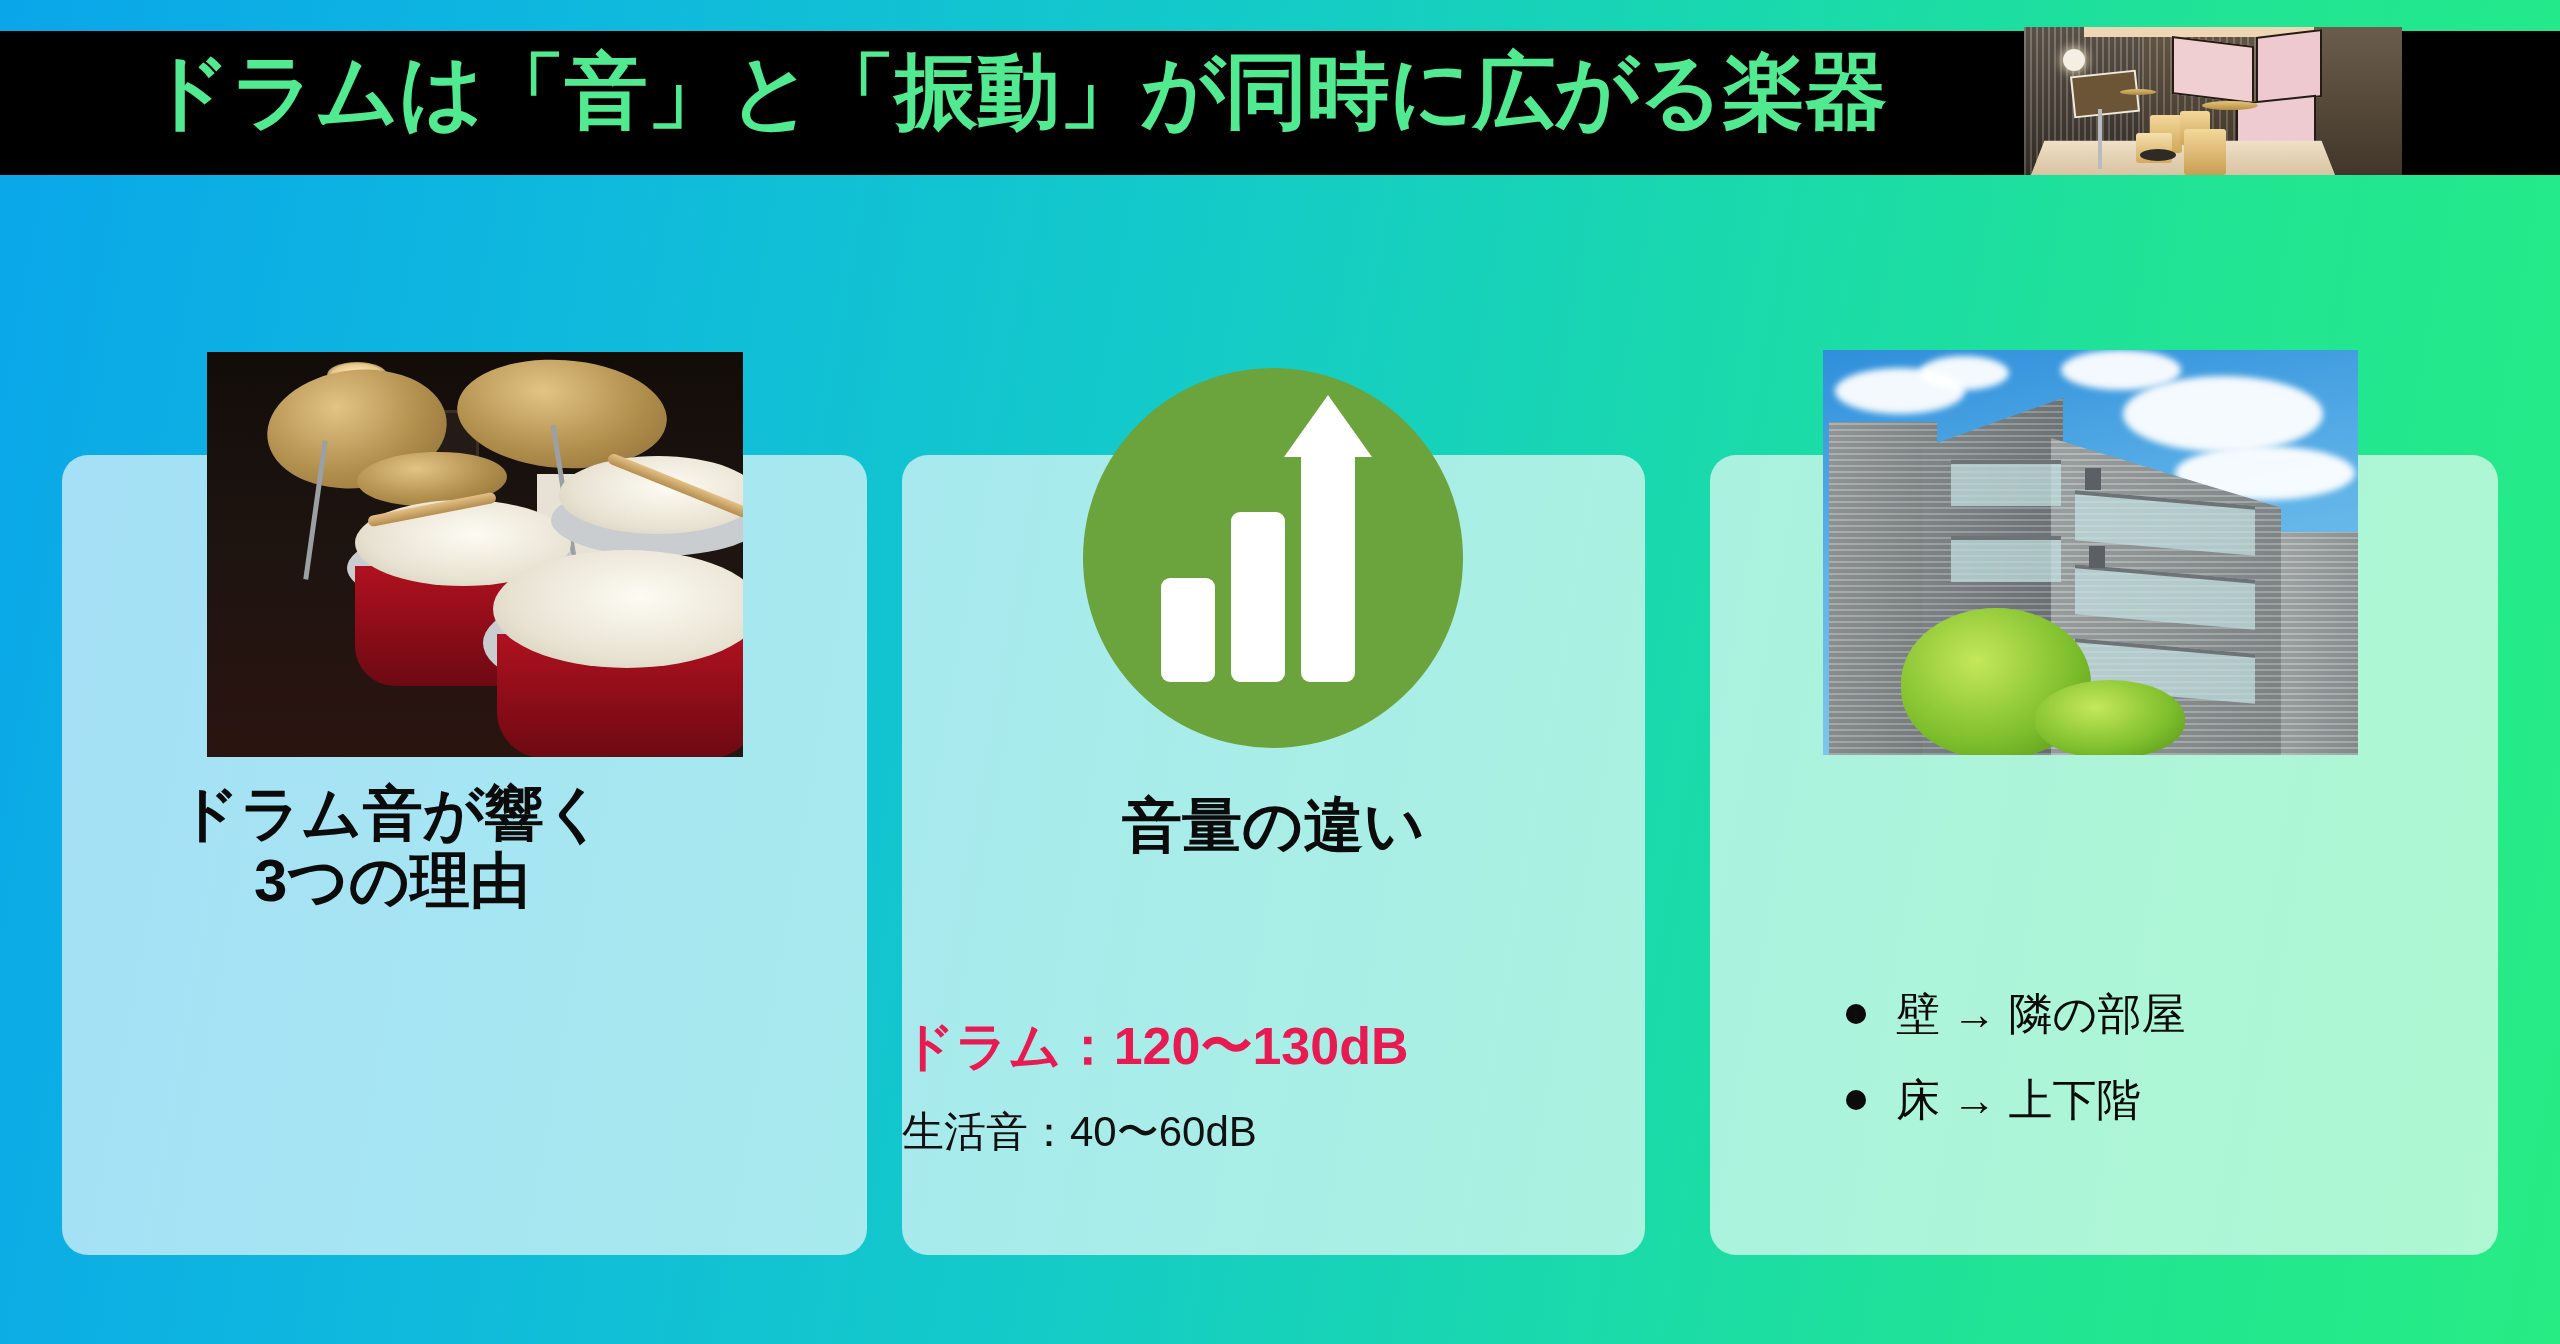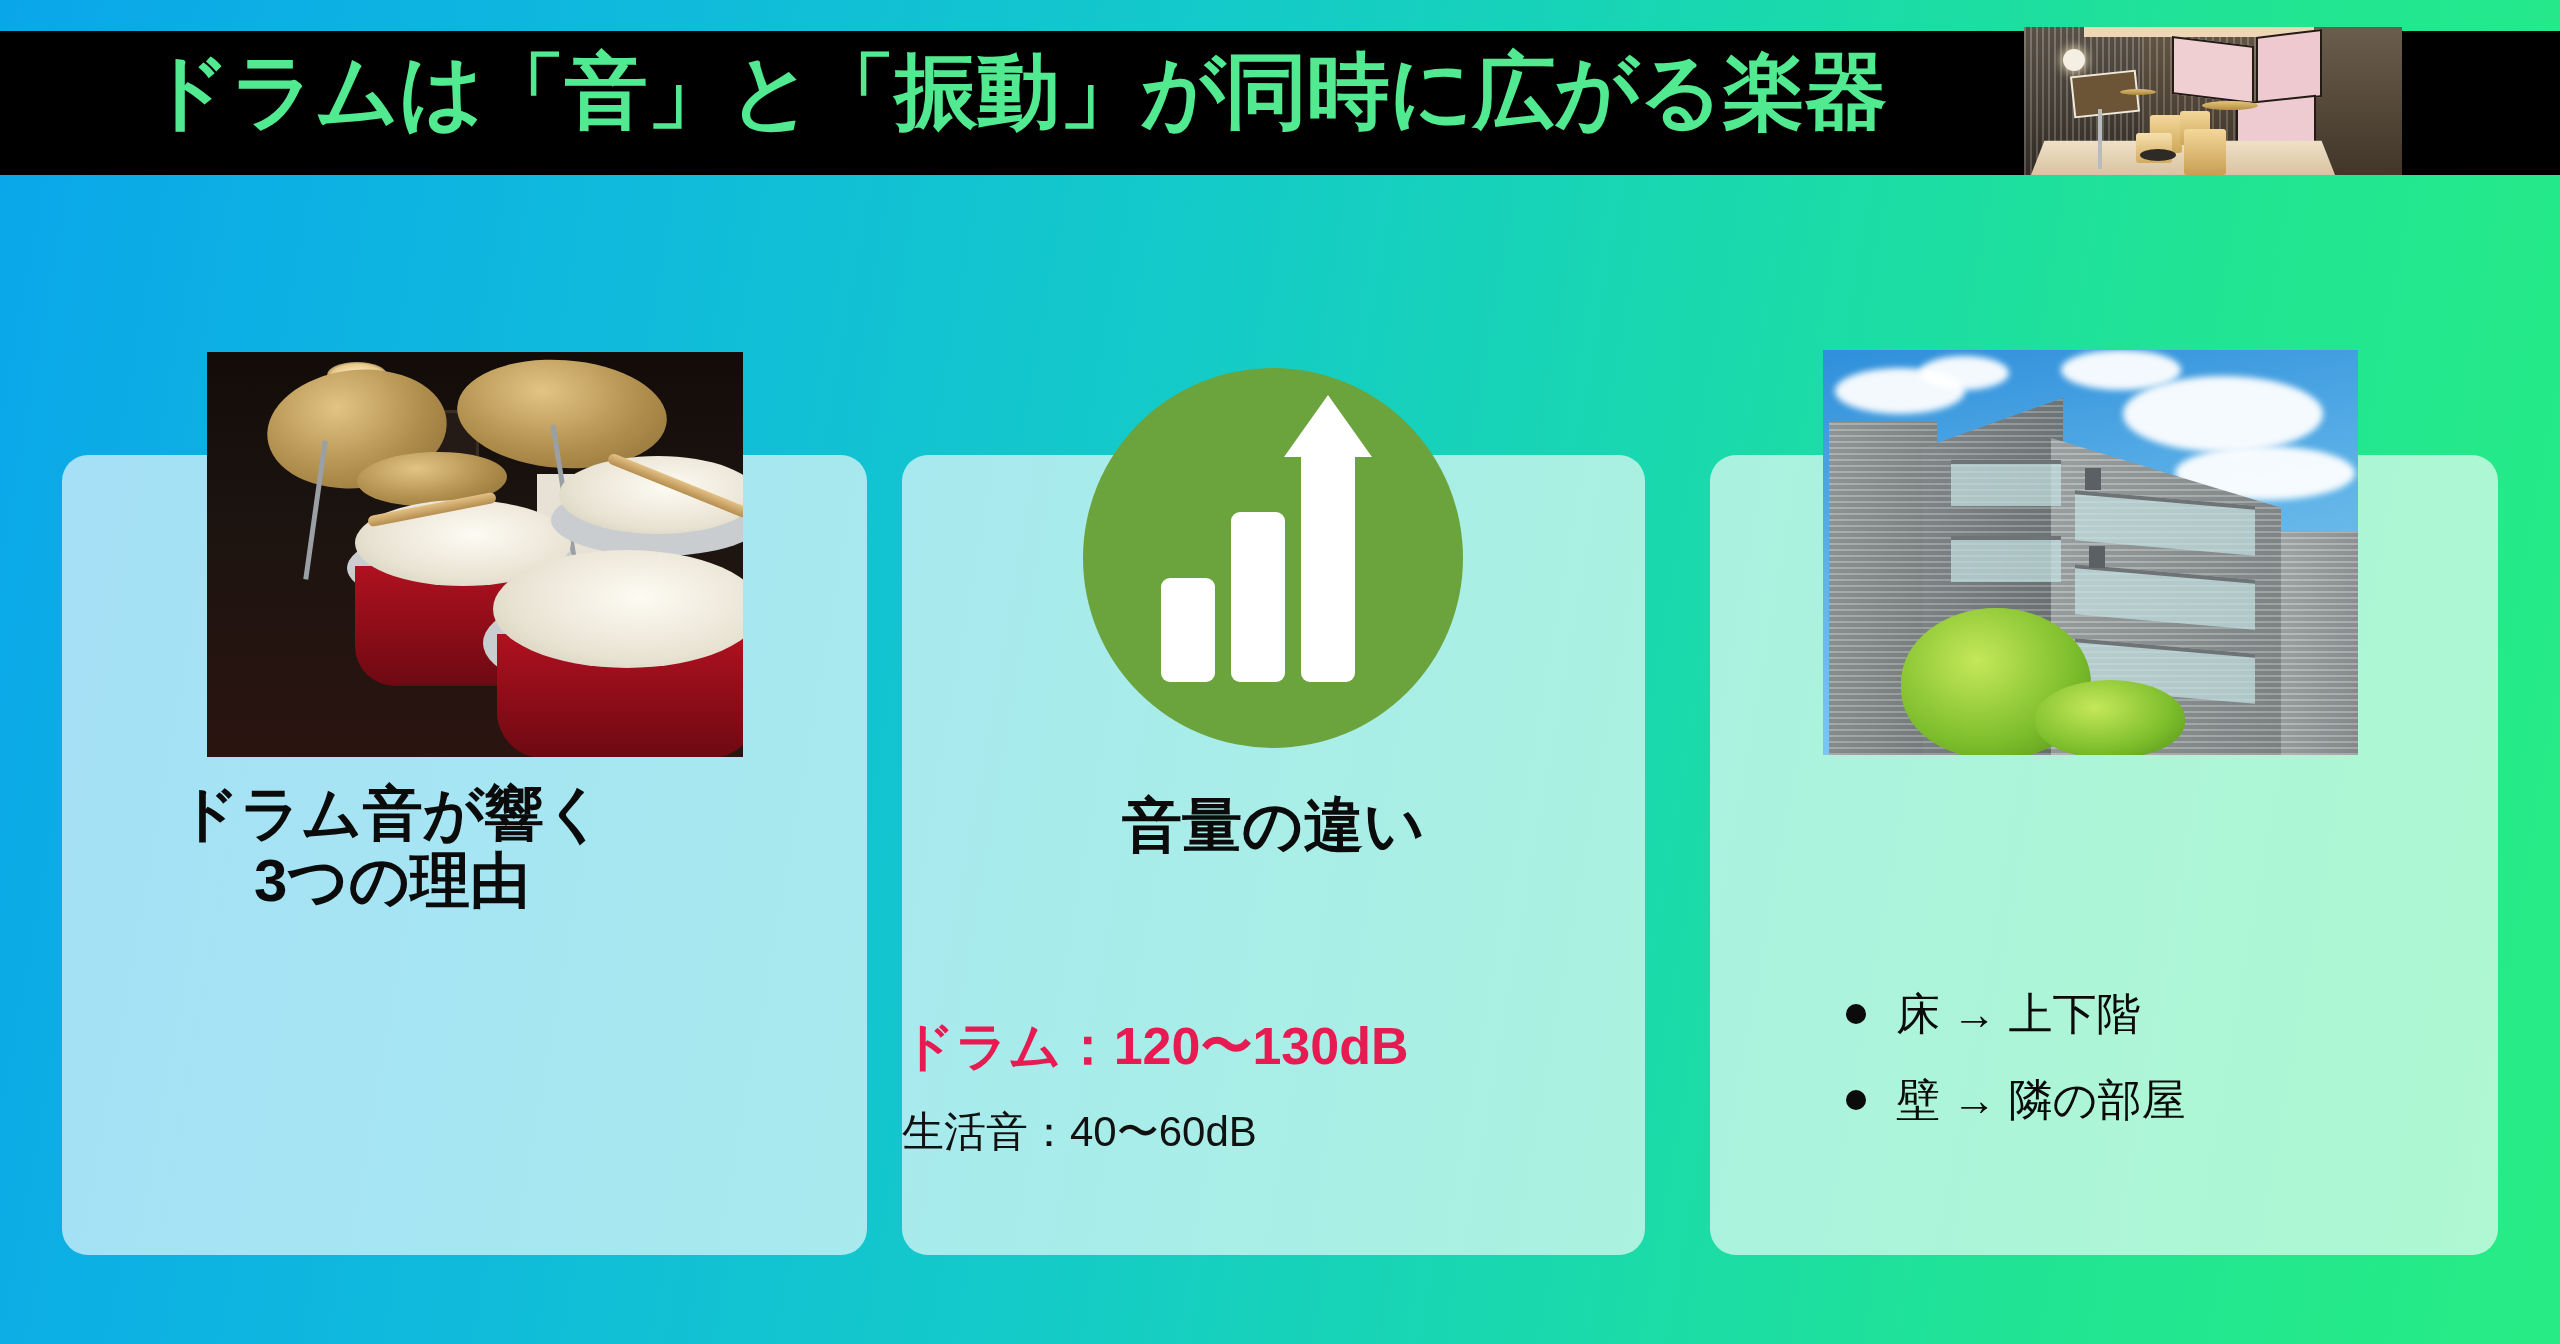--- a/index.html
+++ b/index.html
@@ -285,17 +285,17 @@
     <div class="bp-balc bp-b4"></div>
     <div class="bp-balc bp-b5"></div>
     <div class="bp-win bp-w1"></div>
     <div class="bp-win bp-w2"></div>
     <div class="bp-tree bp-t1"></div>
     <div class="bp-tree bp-t2"></div>
   </div>
 
 
   <ul class="bullets bl3">
+    <li>壁 → 隣の部屋</li>
     <li>床 → 上下階</li>
-    <li>壁 → 隣の部屋</li>
   </ul>
 
 </div>
 
 </body></html>

